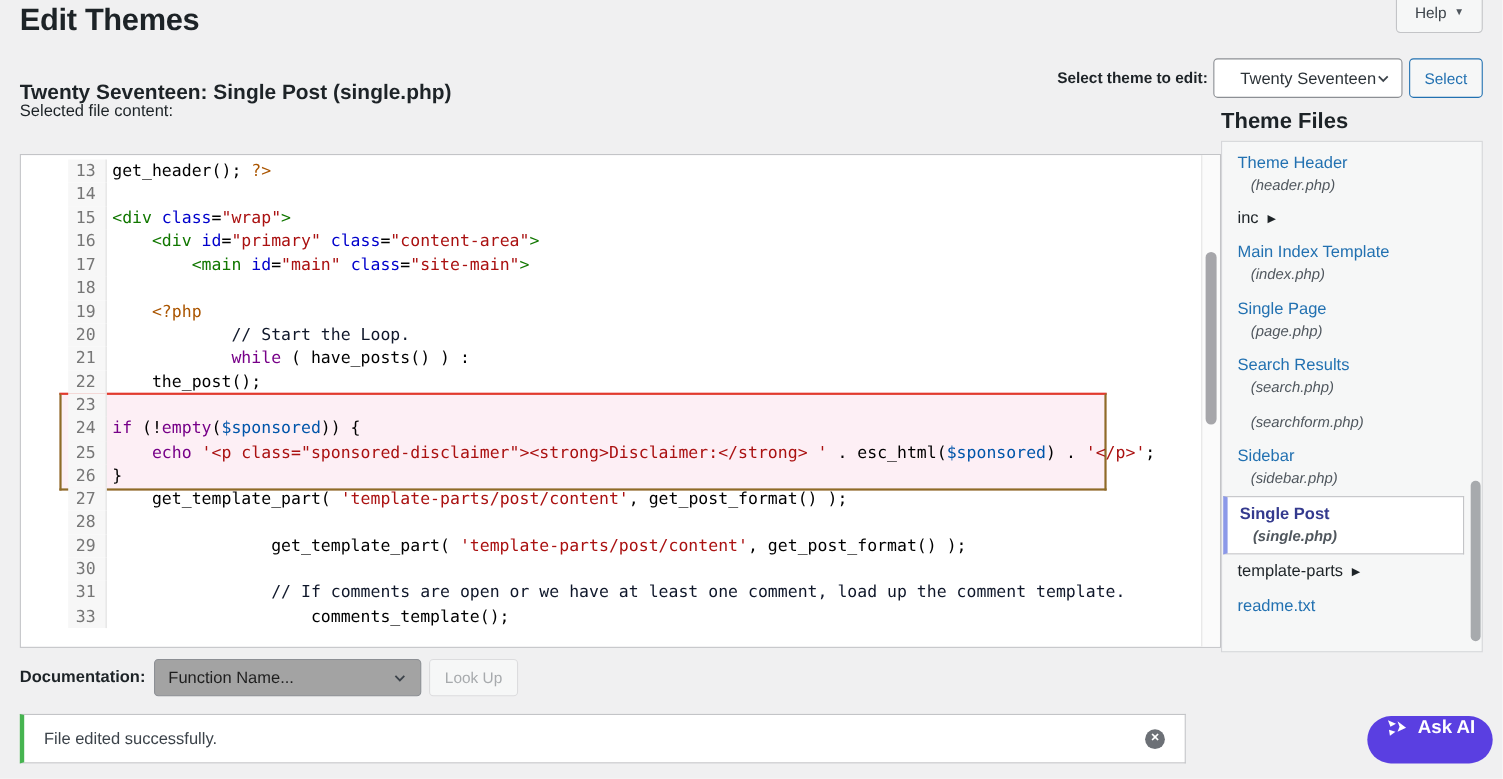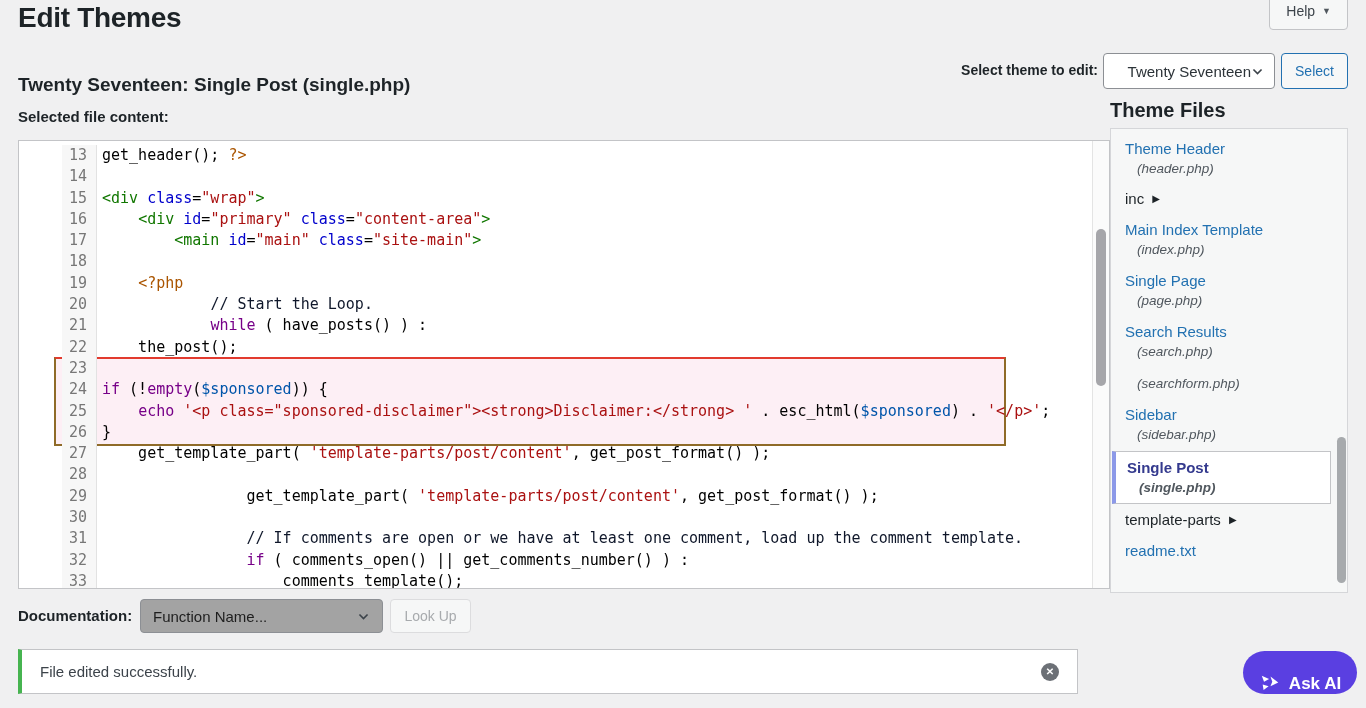--- a/index.html
+++ b/index.html
@@ -20,21 +20,21 @@
   
   #file-heading{left:18px;top:54px;font-size:19px;font-weight:700;margin-top:20px;}
   #select-theme-label{right:268px;top:62px;font-size:14px;font-weight:600;color:#1d2327;}
   #theme-select{left:1103px;top:53px;width:172px;height:36px;background:#fff;
     border:1px solid var(--input_border,#8c8f94);border-radius:4px;display:flex;align-items:center;
     padding:0 10px 0 12px;font-size:15px;color:#2c3338;cursor:pointer;justify-content:flex-end;}
   #theme-select-button{left:1281px;top:53px;width:67px;height:36px;background:#f6f7f7;
     border:1px solid var(--accent_blue,#2271b1);border-radius:4px;color:var(--accent_blue,#2271b1);
     font-size:14px;cursor:pointer;}
 
-  #selected-file-label{left:18px;top:108px;font-size:15px;font-weight:700;}
+  #selected-file-label{left:18px;top:92px;font-size:15px;font-weight:400;}
 
   
   #editor-box{left:18px;top:140px;width:1092px;height:449px;background:#fff;
     border:1px solid var(--border_gray,#c3c4c7);overflow:hidden;}
   #code-lines{position:relative;z-index:1;padding-top:4px;margin-left:43px;}
   .cm-row{display:flex;height:21.3px;line-height:21.3px;
     font-family:"DejaVu Sans Mono","Liberation Mono",monospace;font-size:15px;white-space:pre;}
   .cm-gut{width:35px;flex:0 0 35px;text-align:right;padding-right:9px;color:#777;
     background:#f7f7f7;border-right:1px solid #e2e2e2;user-select:none;}
   .cm-code{padding-left:5px;}
@@ -77,21 +77,21 @@
   
   #notice{left:18px;top:649px;width:1060px;height:45px;background:#fff;
     border:1px solid var(--border_gray,#c3c4c7);border-left:4px solid var(--green_notice,#46b450);
     display:flex;align-items:center;padding:0 18px;}
   #notice-message{font-size:15px;color:#3c434a;}
   #notice-dismiss{margin-left:auto;width:18px;height:18px;border-radius:50%;background:#6c7076;
     color:#fff;font-size:10px;line-height:18px;text-align:center;cursor:pointer;font-weight:700;}
 
   
   #ask-ai-button{left:1243px;top:651px;width:114px;height:43px;border-radius:22px;
-    background:var(--ai_purple,#5a3fe1);display:flex;align-items:flex-end;justify-content:center;
+    background:var(--ai_purple,#5a3fe1);display:flex;align-items:flex-start;justify-content:center;
     gap:8px;cursor:pointer;border:none;}
   #ask-ai-label{color:#fff;font-size:17px;font-weight:700;}
   #ask-ai-icon{width:22px;height:22px;}
 </style>
 </head>
 <body>
 
 <h1 class="abs" id="page-title">Edit Themes</h1>
 <div class="abs" id="help-button">
   <span>Help</span>
@@ -124,21 +124,20 @@
       <div class="cm-row"><span class="cm-gut">22</span><span class="cm-code"><span class="tk-p">    the_post();</span></span></div>
       <div class="cm-row"><span class="cm-gut">23</span></div>
       <div class="cm-row"><span class="cm-gut">24</span><span class="cm-code hl"><span class="tk-k">if</span><span class="tk-p"> (!</span><span class="tk-k">empty</span><span class="tk-p">(</span><span class="tk-v">$sponsored</span><span class="tk-p">)) {</span></span></div>
       <div class="cm-row"><span class="cm-gut">25</span><span class="cm-code hl"><span class="tk-p">    </span><span class="tk-k">echo</span><span class="tk-p"> </span><span class="tk-s">'&lt;p class="sponsored-disclaimer"&gt;&lt;strong&gt;Disclaimer:&lt;/strong&gt; '</span><span class="tk-p"> . esc_html(</span><span class="tk-v">$sponsored</span><span class="tk-p">) . </span><span class="tk-s">'&lt;/p&gt;'</span><span class="tk-p">;</span></span></div>
       <div class="cm-row"><span class="cm-gut">26</span><span class="cm-code hl"><span class="tk-p">}</span></span></div>
       <div class="cm-row"><span class="cm-gut">27</span><span class="cm-code"><span class="tk-p">    get_template_part( </span><span class="tk-s">'template-parts/post/content'</span><span class="tk-p">, get_post_format() );</span></span></div>
       <div class="cm-row"><span class="cm-gut">28</span><span class="cm-code"></span></div>
       <div class="cm-row"><span class="cm-gut">29</span><span class="cm-code"><span class="tk-p">                get_template_part( </span><span class="tk-s">'template-parts/post/content'</span><span class="tk-p">, get_post_format() );</span></span></div>
       <div class="cm-row"><span class="cm-gut">30</span><span class="cm-code"></span></div>
       <div class="cm-row"><span class="cm-gut">31</span><span class="cm-code"><span class="tk-p">                </span><span class="tk-c">// If comments are open or we have at least one comment, load up the comment template.</span></span></div>
-      <div class="cm-row"><span class="cm-gut">32</span><span class="cm-code"><span class="tk-p">                </span><span class="tk-k">if</span><span class="tk-p"> ( comments_open() || get_comments_number() ) :</span></span></div>
       <div class="cm-row"><span class="cm-gut">33</span><span class="cm-code"><span class="tk-p">                    comments_template();</span></span></div>
     </div>
   <div class="abs" id="editor-scrollbar">
     <div id="editor-scroll-thumb"></div>
   </div>
 </div>
 
 <h2 class="abs" id="theme-files-title">Theme Files</h2>
 <div class="abs" id="file-list">
     <div class="file-item">

